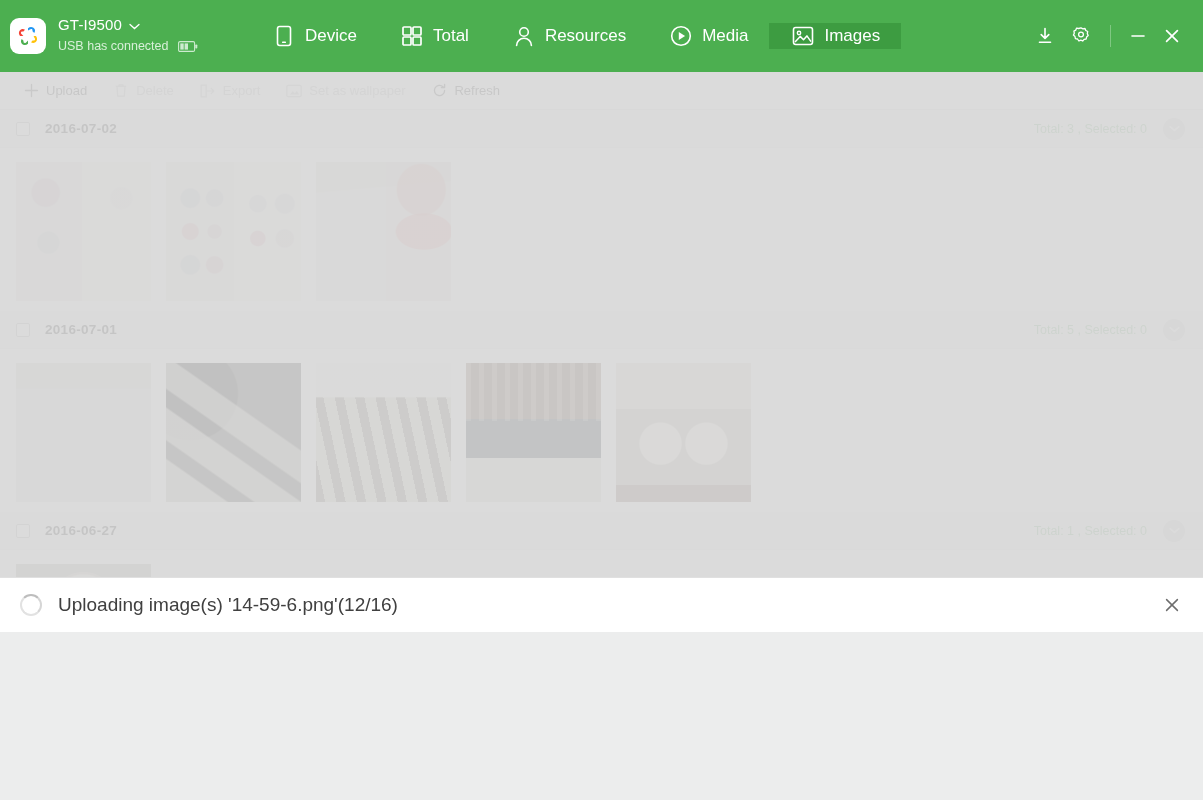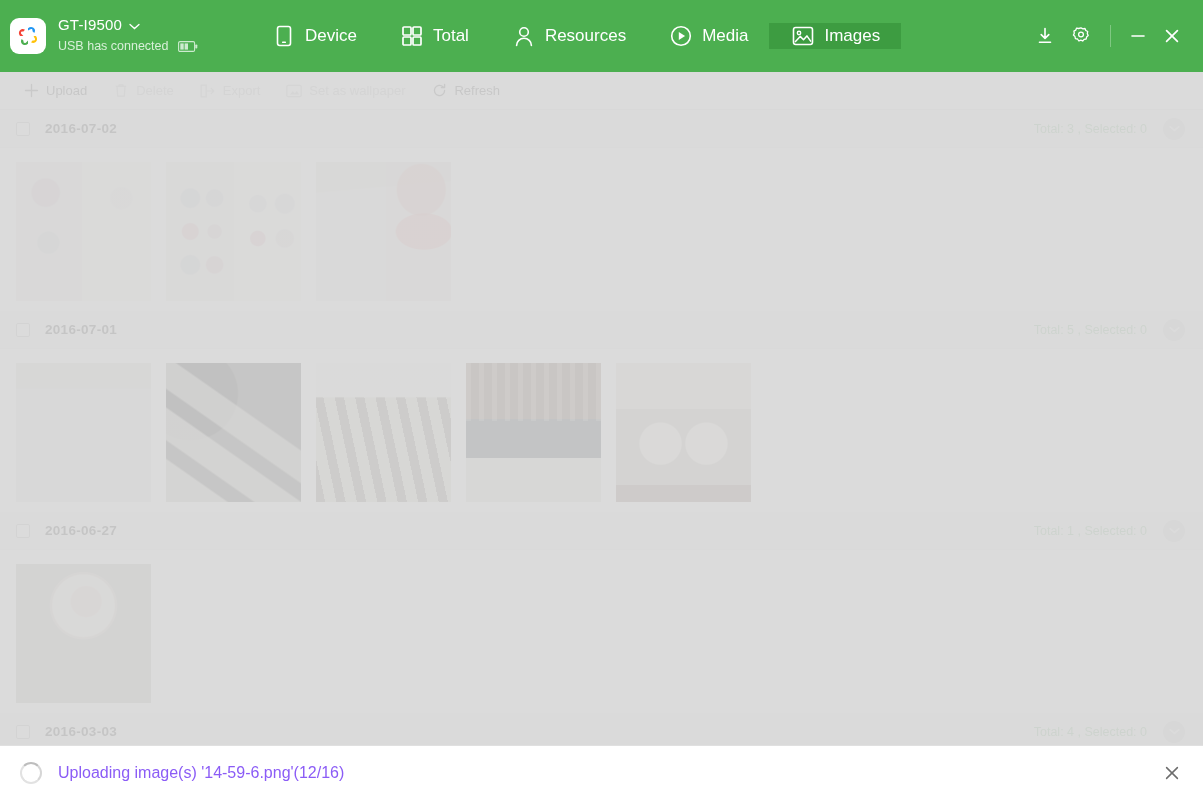--- a/index.html
+++ b/index.html
@@ -4,21 +4,21 @@
 <style>
   * { margin:0; padding:0; box-sizing:border-box; }
   html,body { width:1203px; height:800px; overflow:hidden; }
   body {
     font-family:"Liberation Sans", sans-serif;
     background:#eceded;
     -webkit-font-smoothing:antialiased;
   }
 
   
-  #app { position:relative; width:1203px; height:800px; display:flex; flex-direction:column; }
+  #app { position:relative; width:1203px; height:632px; display:flex; flex-direction:column; }
 
   
   .header {
     height:72px; background:#4caf50; display:flex; align-items:stretch;
     flex:0 0 72px; position:relative; z-index:1;
   }
   .brand { display:flex; align-items:center; padding:0 0 0 10px; width:250px; flex:0 0 250px; }
   .logo {
     width:36px; height:36px; border-radius:9px; background:#fff;
     display:flex; align-items:center; justify-content:center; flex:0 0 36px;
@@ -95,21 +95,21 @@
   
   .statusbar {
     height:55px; flex:0 0 55px; background:#ffffff; border-top:1px solid #e0e0e0;
     display:flex; align-items:center; padding:0 16px 0 20px; position:relative; z-index:6;
   }
   .spinner {
     width:22px; height:22px; border-radius:50%;
     border:2px solid #e2e2e2; border-top-color:#bdbdbd; border-right-color:#d6d6d6;
     flex:0 0 22px;
   }
-  .status-text { margin-left:16px; font-size:16px; color:#8b5cf6; }
+  .status-text { margin-left:16px; font-size:19px; color:#404040; }
   .status-close { margin-left:auto; width:30px; height:30px; display:flex; align-items:center; justify-content:center; cursor:pointer; }
 </style>
 </head>
 <body>
 
 <div id="app">
 
   <div class="header">
 
     <div class="brand">

